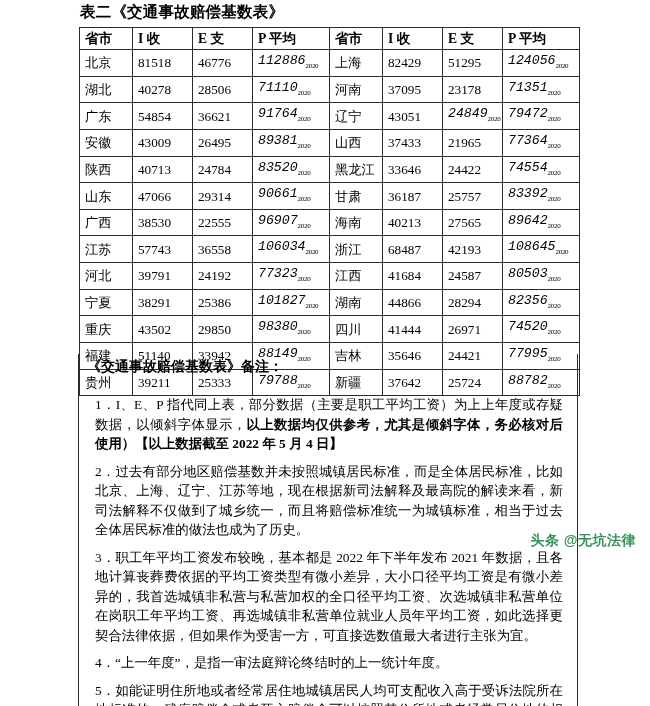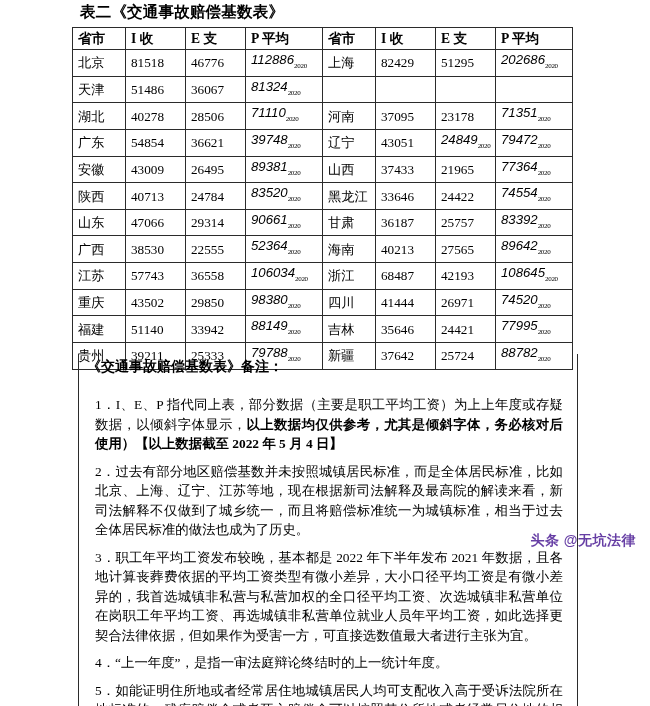--- a/index.html
+++ b/index.html
@@ -31,21 +31,21 @@
     font-size: 15.5px;
     font-weight: bold;
     letter-spacing: 0.2px;
     white-space: nowrap;
     line-height: 22px;
   }
 
   
   .table-wrap {
     position: absolute;
-    left: 72px;
+    left: 79px;
     top: 27px;
     width: 500px;
   }
   table.base-table {
     border-collapse: collapse;
     width: 500px;
     table-layout: fixed;
   }
   table.base-table td, table.base-table th {
     border: 1px solid #2b2b2b;
@@ -66,21 +66,21 @@
     font-family: "Liberation Serif", "DejaVu Serif", serif;
   }
   .c-prov  { width: 53px; }
   .c-i     { width: 60px; }
   .c-e     { width: 60px; }
   .c-p     { width: 77px; }
 
   .num { font-family: "Liberation Serif", "DejaVu Serif", serif; }
   .ital {
     font-style: italic;
-    font-family: Liberation Sans, sans-serif;
+    font-family: Liberation Mono, monospace;
   }
   .sub {
     font-size: 7px;
     font-style: normal;
     vertical-align: sub;
     letter-spacing: -0.3px;
   }
 
   
   .notes {
@@ -109,21 +109,21 @@
   }
   .note-item b { font-weight: bold; }
 
   
   .watermark {
     position: absolute;
     right: 14px;
     bottom: 8px;
     font-size: 14px;
     font-weight: bold;
-    color: #4c1d95;
+    color: #15803d;
     letter-spacing: 0.5px;
     font-family: "Liberation Sans", "DejaVu Sans", sans-serif;
     opacity: 0.85;
     text-align: right;
   }
 </style>
 </head>
 <body>
 
 <div id="page">
@@ -156,47 +156,37 @@
       </thead>
       <tbody id="tbl-body">
           <tr>
             <td>北京</td>
             <td><span class="num">81518</span></td>
             <td><span class="num">46776</span></td>
             <td><span class="ital">112886</span><span class="sub">2020</span></td>
             <td>上海</td>
             <td><span class="num">82429</span></td>
             <td><span class="num">51295</span></td>
-            <td><span class="ital">202686</span><span class="sub">2020</span></td>
-          </tr>
-          <tr>
-            <td>天津</td>
-            <td><span class="num">51486</span></td>
-            <td><span class="num">36067</span></td>
-            <td><span class="ital">81324</span><span class="sub">2020</span></td>
-            <td>&nbsp;</td>
-            <td>&nbsp;</td>
-            <td>&nbsp;</td>
-            <td>&nbsp;</td>
+            <td><span class="ital">124056</span><span class="sub">2020</span></td>
           </tr>
           <tr>
             <td>湖北</td>
             <td><span class="num">40278</span></td>
             <td><span class="num">28506</span></td>
             <td><span class="ital">71110</span><span class="sub">2020</span></td>
             <td>河南</td>
             <td><span class="num">37095</span></td>
             <td><span class="num">23178</span></td>
             <td><span class="ital">71351</span><span class="sub">2020</span></td>
           </tr>
           <tr>
             <td>广东</td>
             <td><span class="num">54854</span></td>
             <td><span class="num">36621</span></td>
-            <td><span class="ital">39748</span><span class="sub">2020</span></td>
+            <td><span class="ital">91764</span><span class="sub">2020</span></td>
             <td>辽宁</td>
             <td><span class="num">43051</span></td>
             <td><span class="ital">24849</span><span class="sub">2020</span></td>
             <td><span class="ital">79472</span><span class="sub">2020</span></td>
           </tr>
           <tr>
             <td>安徽</td>
             <td><span class="num">43009</span></td>
             <td><span class="num">26495</span></td>
             <td><span class="ital">89381</span><span class="sub">2020</span></td>
@@ -222,35 +212,55 @@
             <td><span class="ital">90661</span><span class="sub">2020</span></td>
             <td>甘肃</td>
             <td><span class="num">36187</span></td>
             <td><span class="num">25757</span></td>
             <td><span class="ital">83392</span><span class="sub">2020</span></td>
           </tr>
           <tr>
             <td>广西</td>
             <td><span class="num">38530</span></td>
             <td><span class="num">22555</span></td>
-            <td><span class="ital">52364</span><span class="sub">2020</span></td>
+            <td><span class="ital">96907</span><span class="sub">2020</span></td>
             <td>海南</td>
             <td><span class="num">40213</span></td>
             <td><span class="num">27565</span></td>
             <td><span class="ital">89642</span><span class="sub">2020</span></td>
           </tr>
           <tr>
             <td>江苏</td>
             <td><span class="num">57743</span></td>
             <td><span class="num">36558</span></td>
             <td><span class="ital">106034</span><span class="sub">2020</span></td>
             <td>浙江</td>
             <td><span class="num">68487</span></td>
             <td><span class="num">42193</span></td>
             <td><span class="ital">108645</span><span class="sub">2020</span></td>
+          </tr>
+          <tr>
+            <td>河北</td>
+            <td><span class="num">39791</span></td>
+            <td><span class="num">24192</span></td>
+            <td><span class="ital">77323</span><span class="sub">2020</span></td>
+            <td>江西</td>
+            <td><span class="num">41684</span></td>
+            <td><span class="num">24587</span></td>
+            <td><span class="ital">80503</span><span class="sub">2020</span></td>
+          </tr>
+          <tr>
+            <td>宁夏</td>
+            <td><span class="num">38291</span></td>
+            <td><span class="num">25386</span></td>
+            <td><span class="ital">101827</span><span class="sub">2020</span></td>
+            <td>湖南</td>
+            <td><span class="num">44866</span></td>
+            <td><span class="num">28294</span></td>
+            <td><span class="ital">82356</span><span class="sub">2020</span></td>
           </tr>
           <tr>
             <td>重庆</td>
             <td><span class="num">43502</span></td>
             <td><span class="num">29850</span></td>
             <td><span class="ital">98380</span><span class="sub">2020</span></td>
             <td>四川</td>
             <td><span class="num">41444</span></td>
             <td><span class="num">26971</span></td>
             <td><span class="ital">74520</span><span class="sub">2020</span></td>

